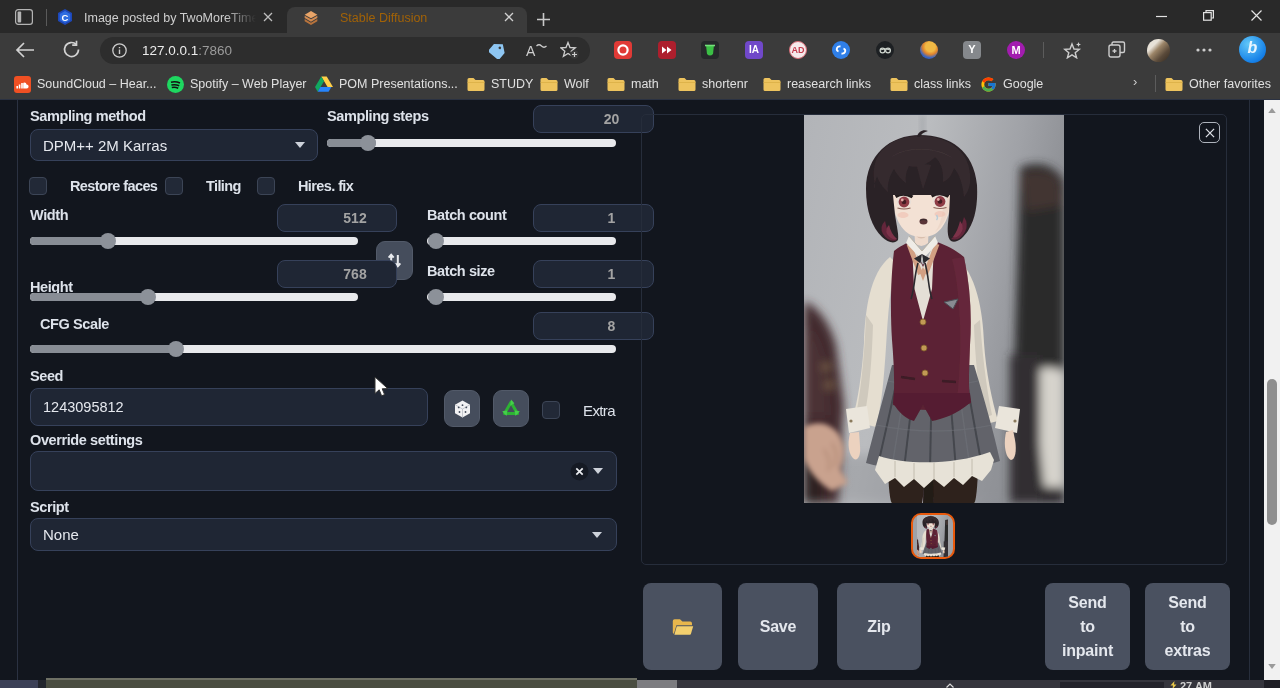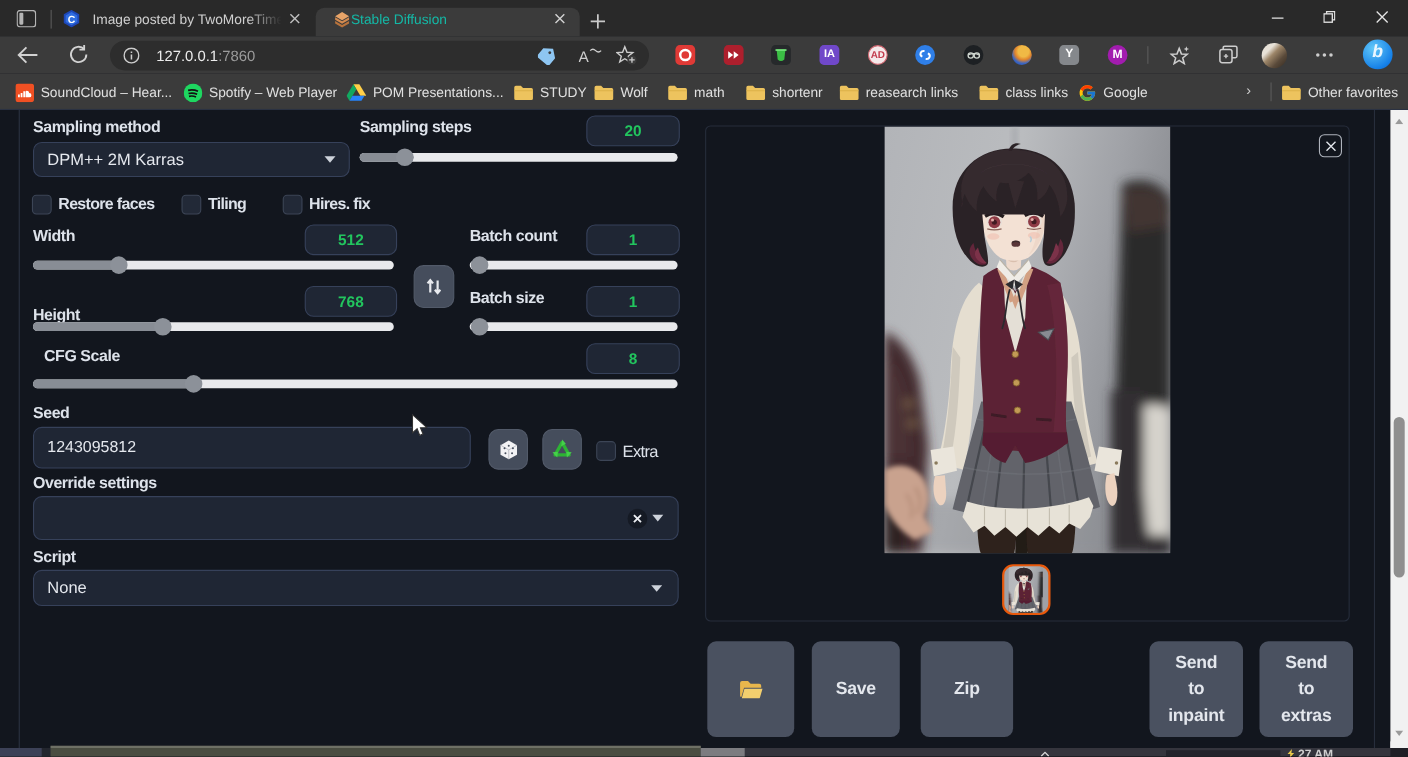--- a/index.html
+++ b/index.html
@@ -9,29 +9,29 @@
   
   #tabbar{position:absolute;left:0;top:0;width:1280px;height:33px;background:#292929;}
   #toolbar{position:absolute;left:0;top:33px;width:1280px;height:34px;background:#3b3b3b;}
   #bmbar{position:absolute;left:0;top:67px;width:1280px;height:33px;background:#3b3b3b;}
   .tabtxt{position:absolute;font-size:12.5px;color:#cfcfcf;top:11px;white-space:nowrap;overflow:hidden;}
   .bmit{position:absolute;top:74px;height:20px;display:flex;align-items:center;font-size:12.5px;color:#e0e0e0;white-space:nowrap;}
   .bmit svg{margin-right:6px;}
   
   .lbl{position:absolute;font-size:14.5px;font-weight:600;color:#dde2ea;letter-spacing:-0.4px;white-space:nowrap;}
   .numbox{position:absolute;background:#1f2634;border:1px solid #36415a;border-radius:8px;
-          display:flex;align-items:center;justify-content:center;color:#22c55e;font-size:14px;font-weight:600;}
+          display:flex;align-items:center;justify-content:center;color:#a3a3a3;font-size:14px;font-weight:600;padding-left:36px;}
   .drop{position:absolute;background:#1f2634;border:1px solid #36415a;border-radius:8px;
         display:flex;align-items:center;color:#e5e8ee;font-size:15px;padding-left:12px;box-sizing:border-box;}
   .caret{position:absolute;width:0;height:0;border-left:5px solid transparent;border-right:5px solid transparent;border-top:6px solid #cdd2da;}
   .track{position:absolute;height:8px;border-radius:4px;background:#e8e9ec;}
   .fill{position:absolute;height:8px;border-radius:4px;background:#888d95;}
   .thumb{position:absolute;width:16px;height:16px;border-radius:50%;background:#8c9199;}
   .cb{position:absolute;width:16px;height:16px;background:#222937;border:1px solid #3c4556;border-radius:4px;}
-  .cblbl{position:absolute;font-size:14.5px;font-weight:600;color:#dde2ea;letter-spacing:-0.6px;}
+  .cblbl{position:absolute;font-size:14.5px;font-weight:600;color:#dde2ea;letter-spacing:-0.6px;margin-left:17px;}
   .toolb{position:absolute;background:#454d5c;border:1px solid #525a69;border-radius:9px;
          display:flex;align-items:center;justify-content:center;}
   .gbtn{position:absolute;background:#4a5160;border-radius:8px;height:87px;top:583px;
         display:flex;align-items:center;justify-content:center;text-align:center;
         color:#e4e7ed;font-size:16px;font-weight:700;line-height:24px;letter-spacing:-0.2px;}
 </style>
 </head>
 <body>
 <div id="s">
 
@@ -52,21 +52,21 @@
   <svg class="abs" style="left:263px;top:12px" width="10" height="10" viewBox="0 0 10 10">
       <path d="M1 1 L9 9 M9 1 L1 9" stroke="#bdbdbd" stroke-width="1.3"></path>
     </svg>
 
   <div class="abs" style="left:287px;top:7px;width:240px;height:26px;background:#3b3b3b;border-radius:8px 8px 0 0"></div>
   <svg class="abs" style="left:303px;top:10px" width="16" height="16" viewBox="0 0 24 24">
     <path d="M12 1.5 L21.5 7 L12 12.5 L2.5 7 Z" fill="#e8a468"></path>
     <path d="M2.5 8.5 L12 14 L21.5 8.5 V12 L12 17.5 L2.5 12 Z" fill="#d28a50"></path>
     <path d="M2.5 13.5 L12 19 L21.5 13.5 V17 L12 22.5 L2.5 17 Z" fill="#b8733c"></path>
   </svg>
-  <div class="tabtxt" style="left:319px;color:#14b8a6">Stable Diffusion</div>
+  <div class="tabtxt" style="left:340px;color:#a16207">Stable Diffusion</div>
   <svg class="abs" style="left:504px;top:12px" width="10" height="10" viewBox="0 0 10 10">
       <path d="M1 1 L9 9 M9 1 L1 9" stroke="#d0d0d0" stroke-width="1.3"></path>
     </svg>
 
   <svg class="abs" style="left:536px;top:12px" width="15" height="15" viewBox="0 0 15 15">
     <path d="M7.5 1 V14 M1 7.5 H14" stroke="#c9c9c9" stroke-width="1.6"></path>
   </svg>
 
   <svg class="abs" style="left:1156px;top:11px" width="11" height="11" viewBox="0 0 11 11">
       <path d="M0 5.5 H11" stroke="#e3e3e3" stroke-width="1.2"></path>

